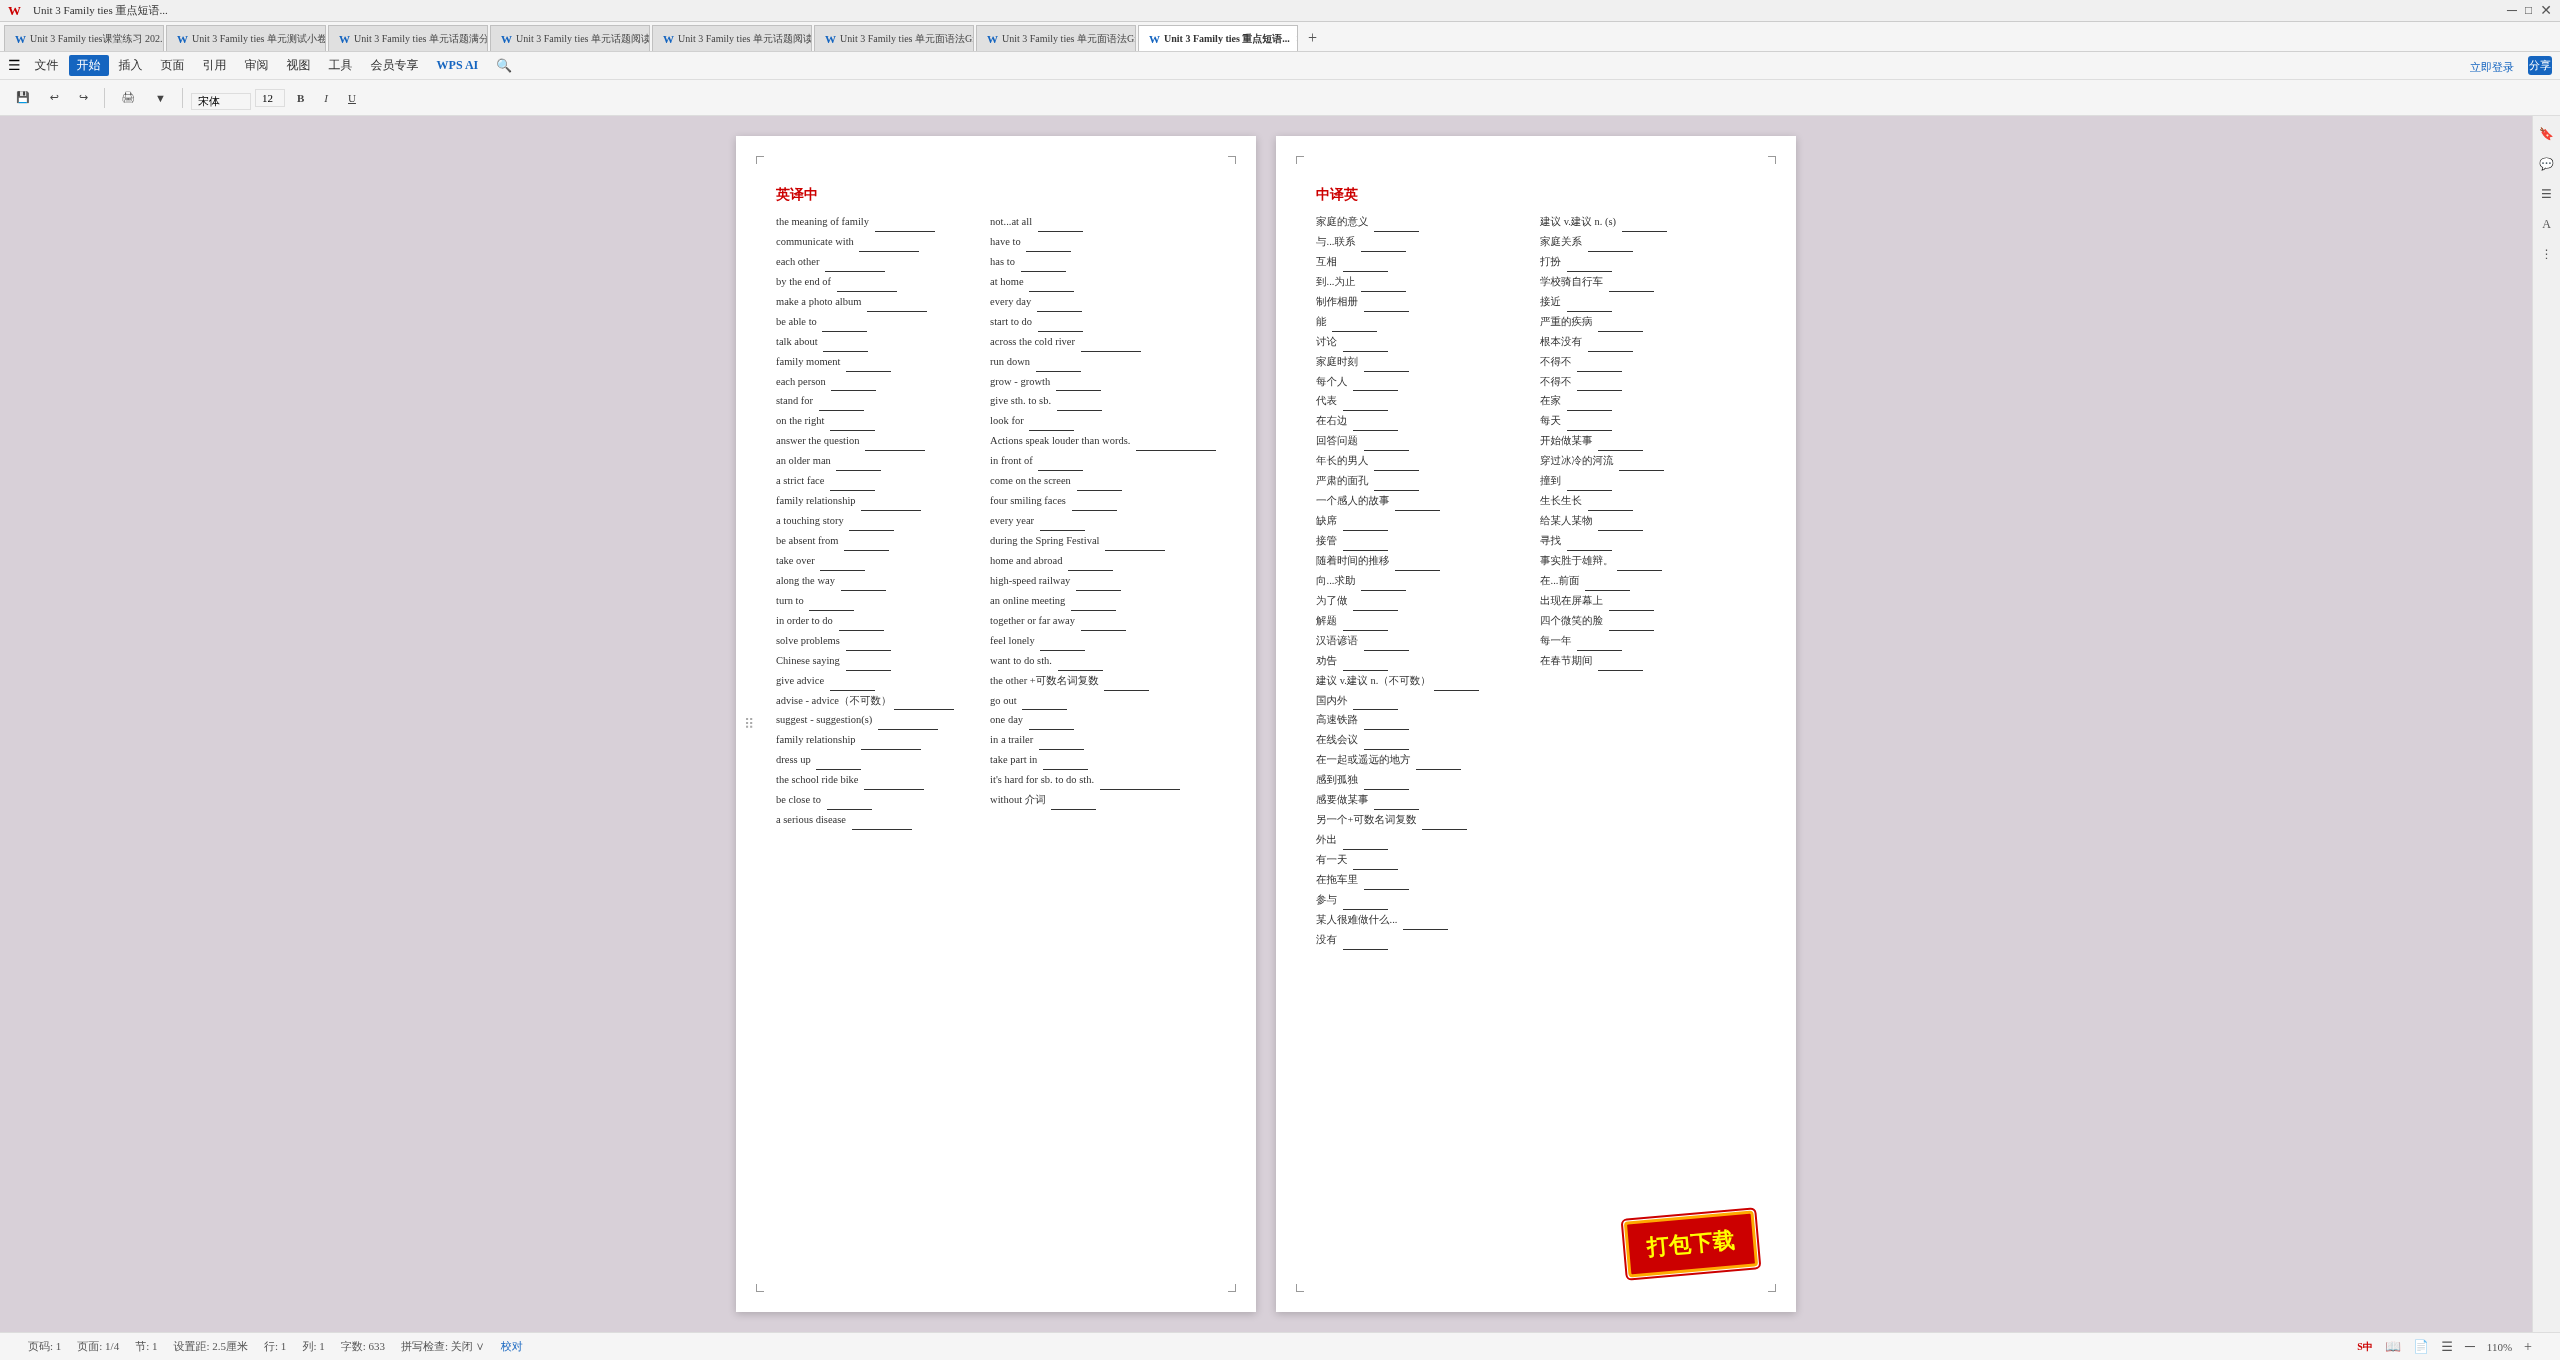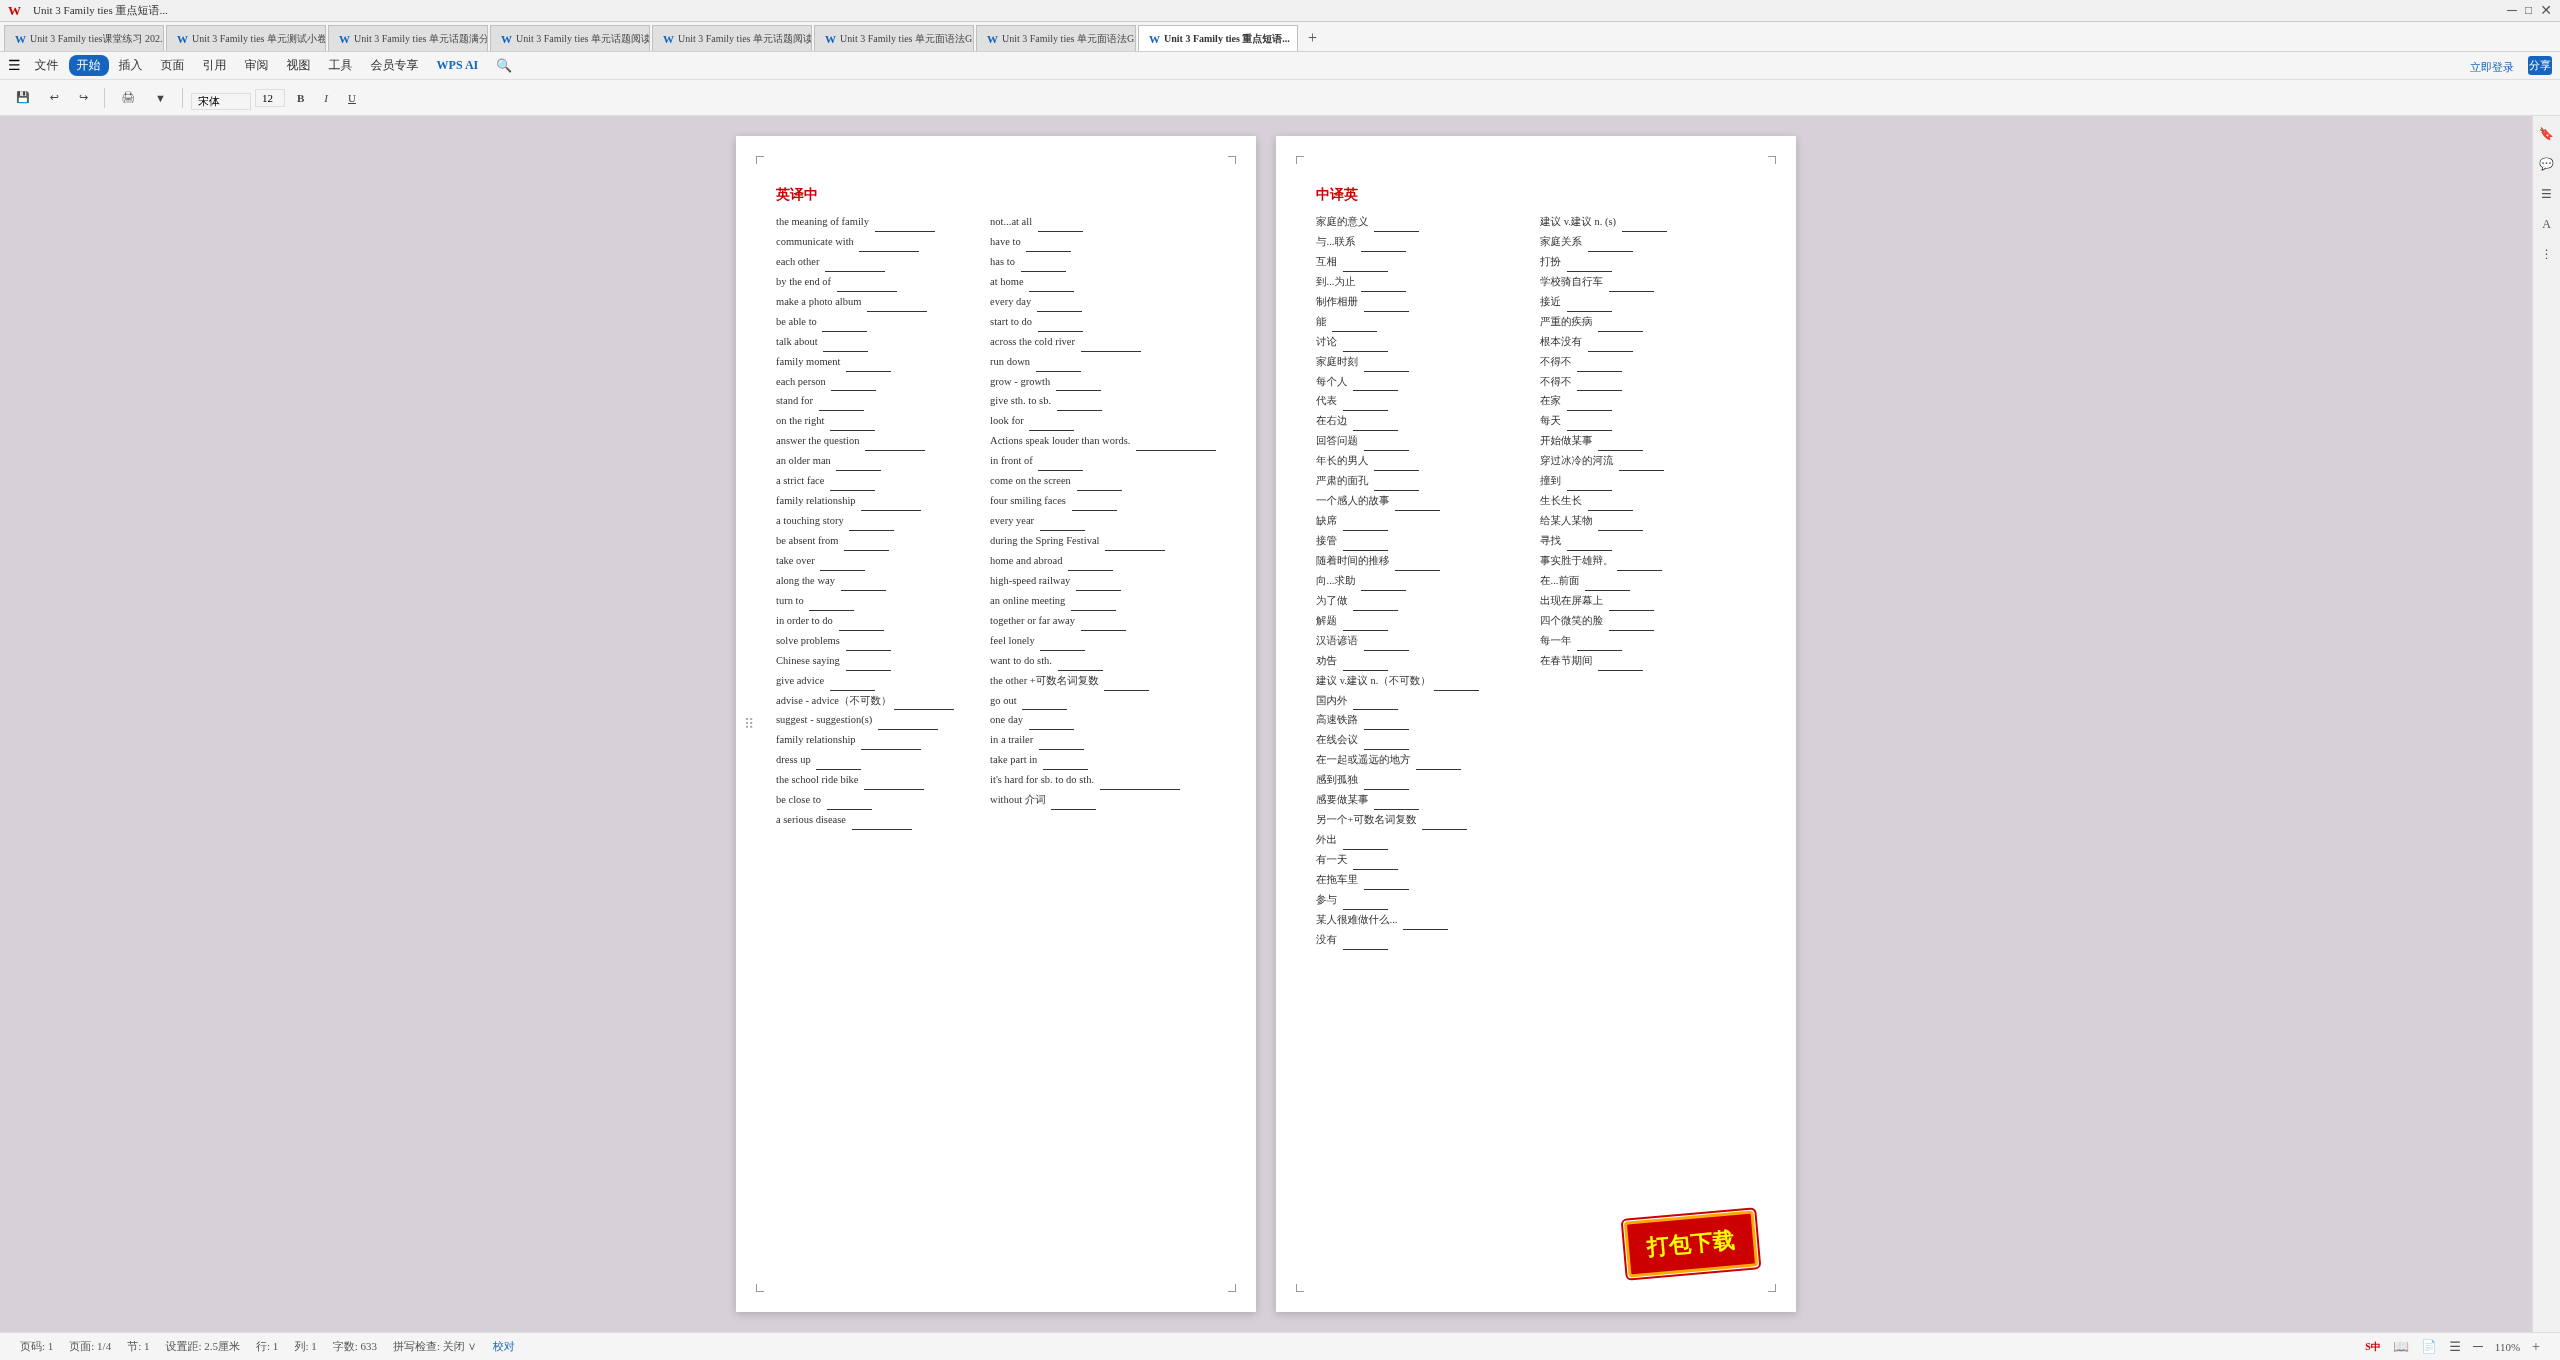--- a/index.html
+++ b/index.html
@@ -84,21 +84,21 @@
     }
     .menu-item {
       padding: 2px 8px;
       font-size: 12px;
       color: #333;
       cursor: pointer;
     }
     .menu-item.active {
       background: #1565c0;
       color: #fff;
-      border-radius: 8px;
+      border-radius: 2px;
     }
 
     
     .toolbar {
       position: absolute;
       top: 80px; left: 0; right: 0;
       height: 36px;
       background: #f5f5f5;
       display: flex;
       align-items: center;
@@ -141,21 +141,21 @@
 
     
     .status-bar {
       position: absolute;
       bottom: 0; left: 0; right: 0;
       height: 28px;
       background: #f5f5f5;
       border-top: 1px solid #ddd;
       display: flex;
       align-items: center;
-      padding: 0 20px;
+      padding: 0 28px;
       font-size: 11px;
       color: #555;
       gap: 16px;
     }
     .status-right {
       margin-left: auto;
       display: flex;
       align-items: center;
       gap: 12px;
     }

